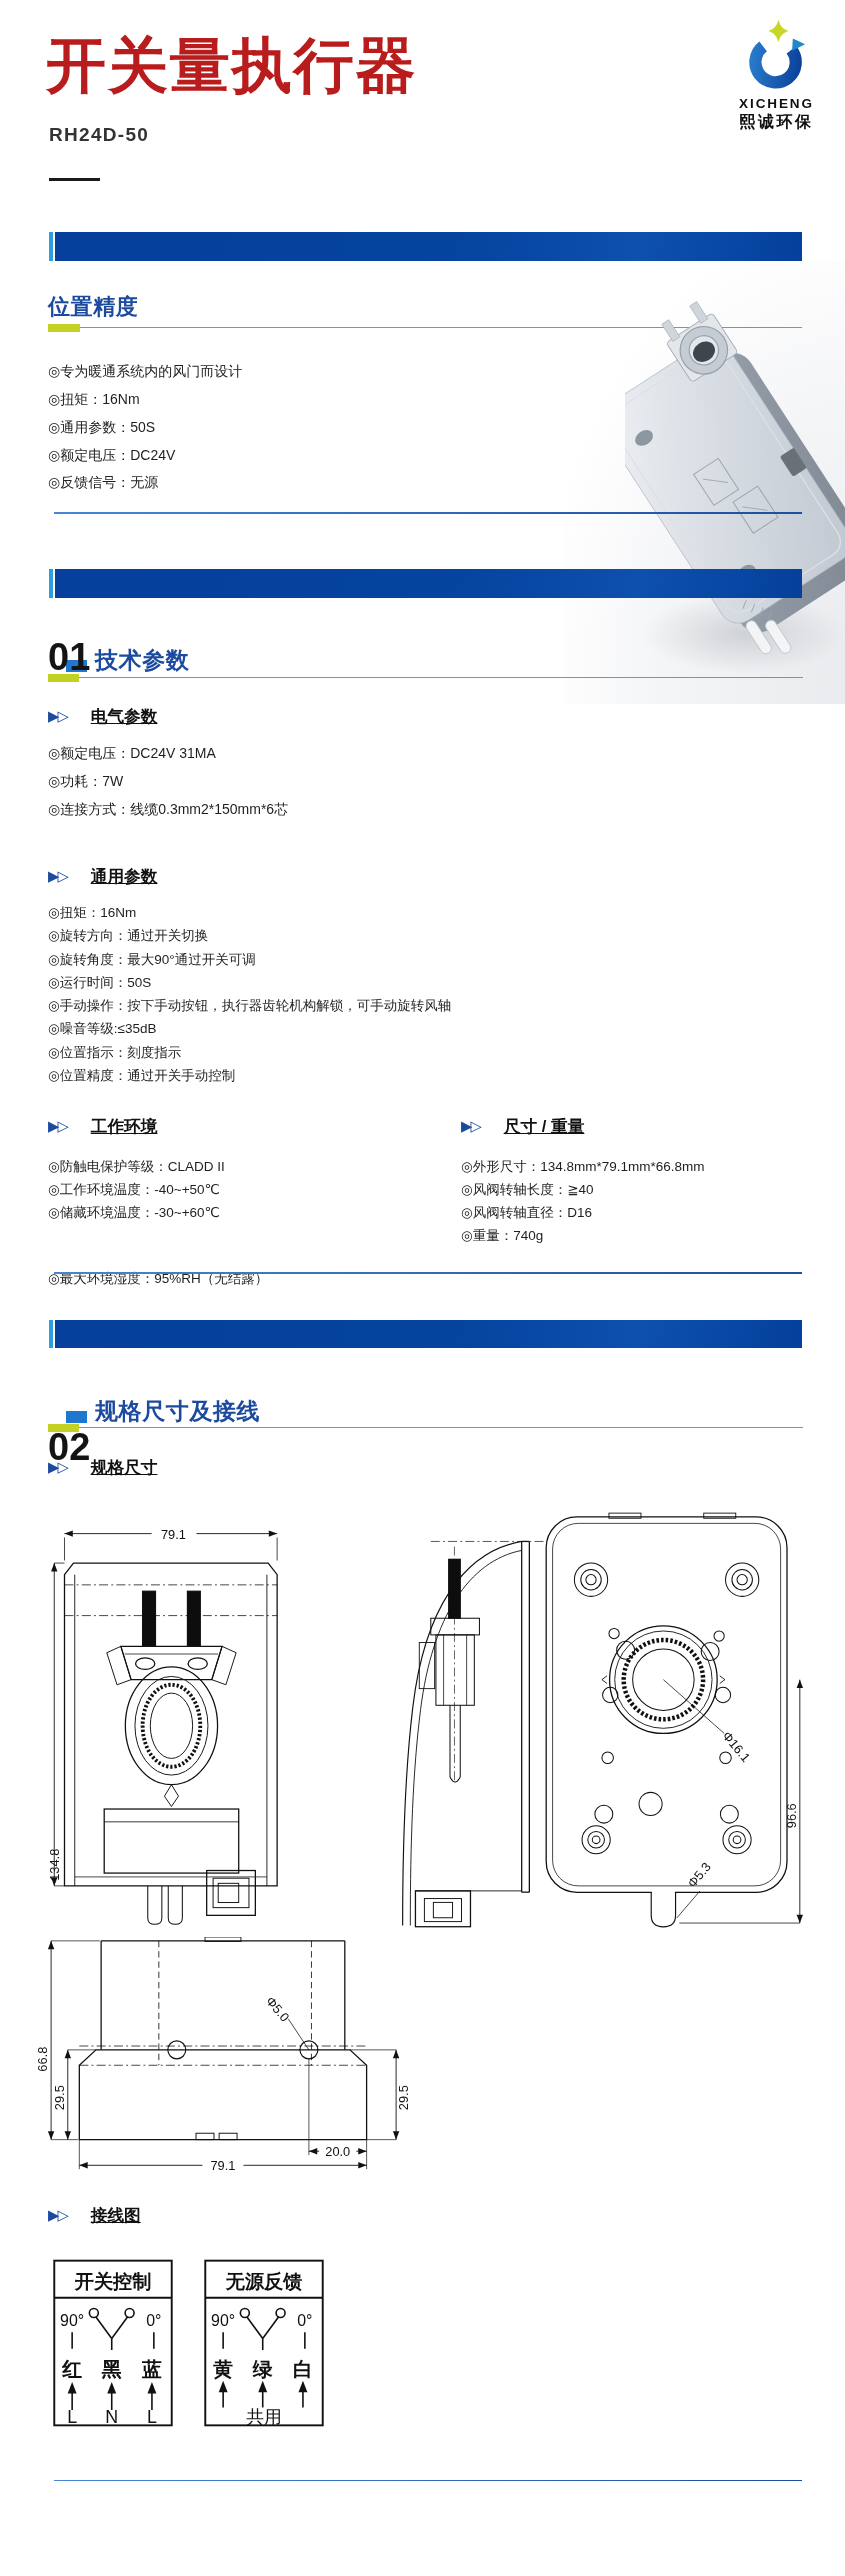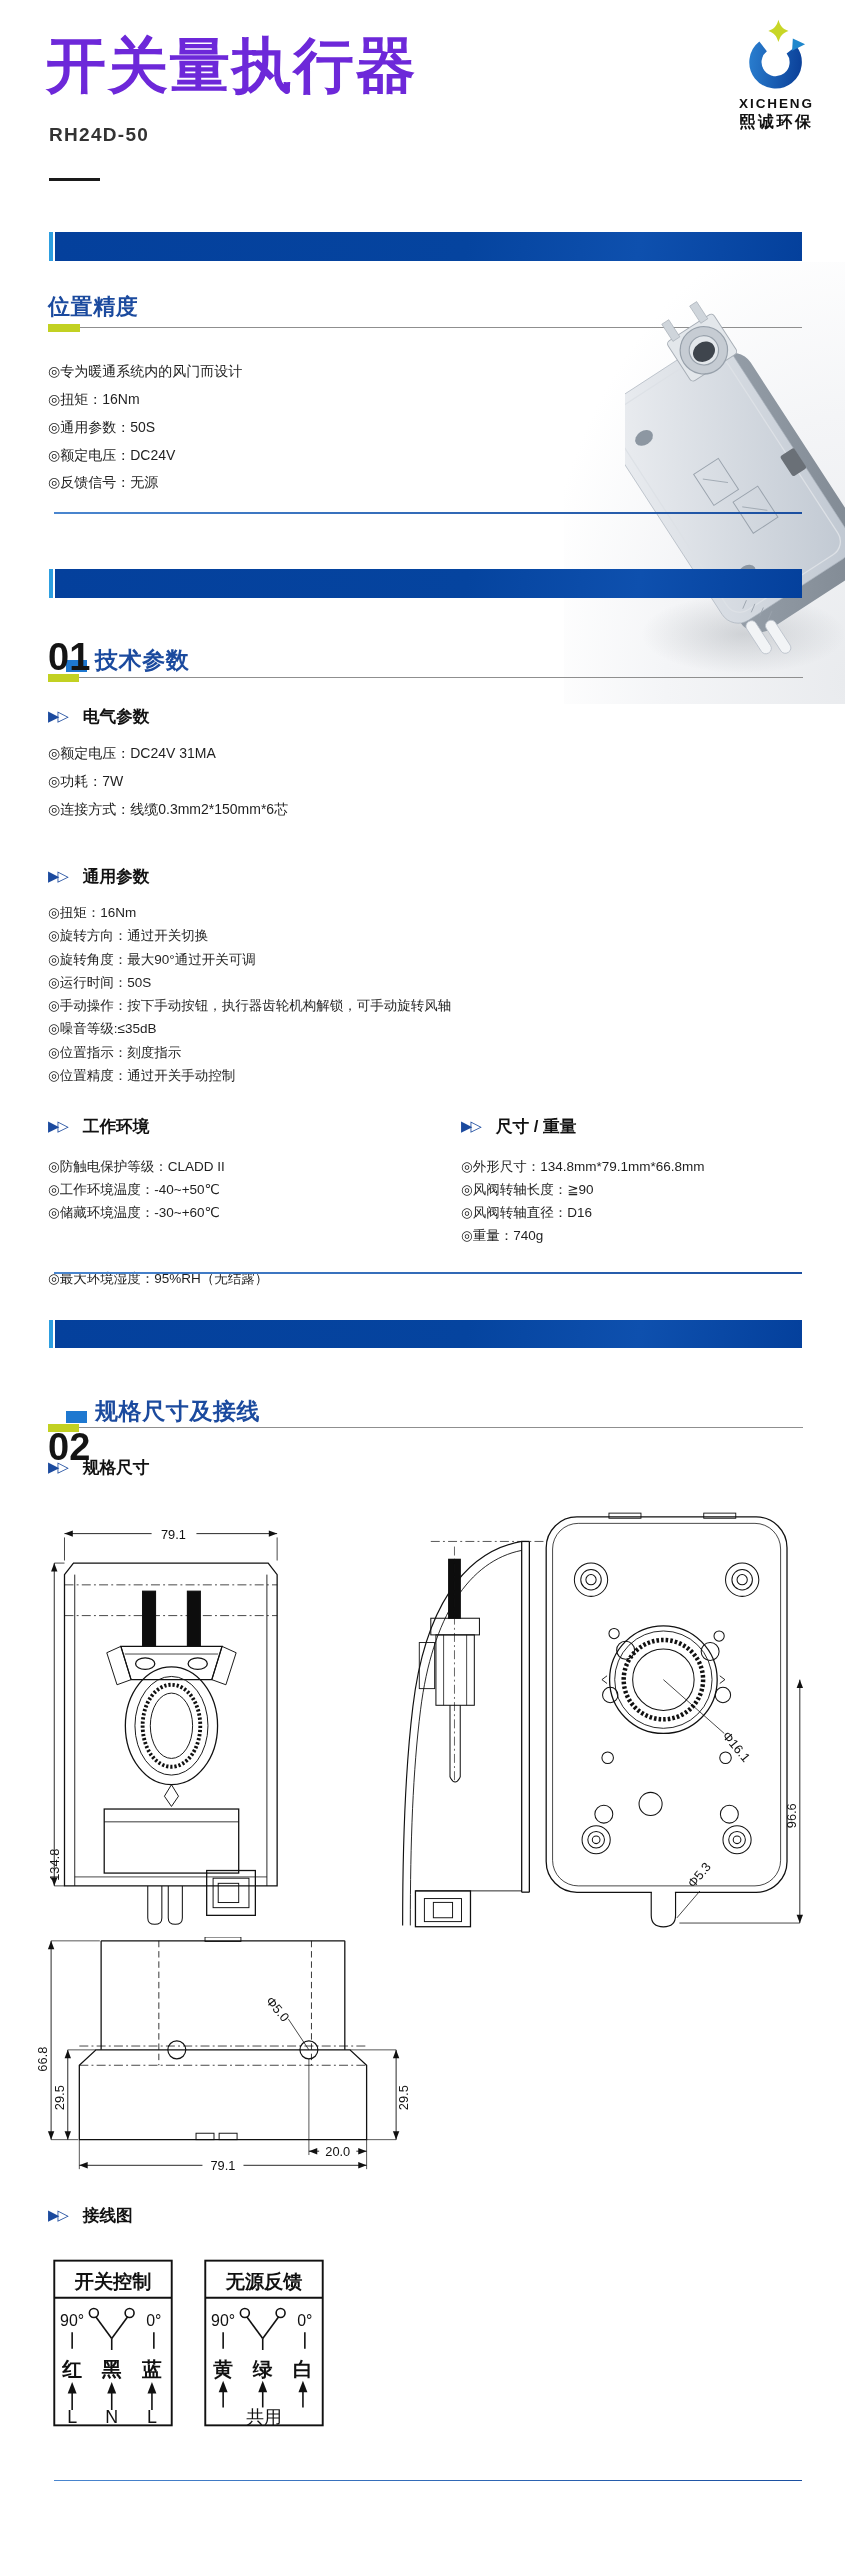--- a/index.html
+++ b/index.html
@@ -1,35 +1,35 @@
 <!DOCTYPE html>
 <html style="font-size:10.3px"><head>
 <meta charset="utf-8">
 <style>
   html,body { margin:0; padding:0; background:#fff; }
   .page { position:relative; width:845px; height:2576px; background:#ffffff;
           font-family:"Liberation Sans","DejaVu Sans",sans-serif; overflow:hidden; }
   .abs { position:absolute; }
-  .main-title { font-size:60px; font-weight:900; color:#6d28d9; letter-spacing:1.9px; white-space:nowrap; }
+  .main-title { font-size:60px; font-weight:900; color:#b91c1c; letter-spacing:1.9px; white-space:nowrap; }
   .model { font-size:19px; font-weight:700; color:#333; letter-spacing:1.3px; }
   .dash { background:#1a1a1a; }
   .banner { background:linear-gradient(100deg,#04409c 0%,#05449f 55%,#0e50ae 78%,#04409c 100%); }
   .stripe { background:#2d9fe0; }
   .photo-bg { background:radial-gradient(ellipse at 100% 95%, #e9ebee 0%, #f4f5f7 45%, #ffffff 78%); }
   .sec-head { font-size:22px; font-weight:700; color:#1b4a9e; letter-spacing:0.6px; }
   .rule-yellow { background:#c2d122; }
   .rule-gray { background:#8f8f8f; }
   .blue-line { background:linear-gradient(90deg,#4a86cf,#1b4fa0); }
   .item { font-size:14px; color:#1f1f1f; white-space:nowrap; }
   .item-sm { font-size:13.5px; }
   .subhead { font-size:16.7px; font-weight:700; color:#111; display:flex; align-items:center; }
   .tri { color:#1b4a9e; font-size:14.7px; line-height:1; font-weight:400; }
   .tri-solid::before { content:"▶"; }
   .tri-open::before { content:"▷"; margin-left:-1.9px; }
-  .subhead-text { margin-left:14px; }
+  .subhead-text { margin-left:22px;text-decoration:underline; }
   .secnum { font-size:38px; font-weight:800; color:#141414; position:relative; z-index:2; line-height:1; }
   .num-square { width:20.5px; height:11.5px; background:#1e78d0; z-index:1; }
   .sec-title { font-size:23px; font-weight:700; color:#1b4a9e; letter-spacing:0.6px; }
   .logo-box { width:115px; text-align:center; }
   .logo-text-en { font-size:13.5px; font-weight:800; letter-spacing:1.9px; color:#101010; margin-top:2.6px; }
   .logo-text-cn { font-size:16px; font-weight:700; letter-spacing:2.6px; color:#101010; margin-top:1.3px; }
   svg text { font-family:"Liberation Sans","DejaVu Sans",sans-serif; fill:#111; }
   .dim { font-size:20px; }
   .wbox-title { font-size:30px; font-weight:700; }
   .wbox-angle { font-size:25px; }
@@ -163,21 +163,21 @@
   <div class="abs subhead" style="left:461px;top:1115px">
     <span class="tri tri-solid"></span>
     <span class="tri tri-open"></span>
     <span class="subhead-text">尺寸 / 重量</span>
   </div>
   <div class="abs item item-sm" style="left:48px;top:1158px">◎防触电保护等级：CLADD II</div>
   <div class="abs item item-sm" style="left:48px;top:1181px">◎工作环境温度：-40~+50℃</div>
   <div class="abs item item-sm" style="left:48px;top:1204px">◎储藏环境温度：-30~+60℃</div>
   <div class="abs item item-sm" style="left:48px;top:1270px">◎最大环境湿度：95%RH（无结露）</div>
   <div class="abs item item-sm" style="left:461px;top:1158px">◎外形尺寸：134.8mm*79.1mm*66.8mm</div>
-  <div class="abs item item-sm" style="left:461px;top:1181px">◎风阀转轴长度：≧90</div>
+  <div class="abs item item-sm" style="left:461px;top:1181px">◎风阀转轴长度：≧40</div>
   <div class="abs item item-sm" style="left:461px;top:1204px">◎风阀转轴直径：D16</div>
   <div class="abs item item-sm" style="left:461px;top:1227px">◎重量：740g</div>
 
   <div class="abs blue-line" style="left:54px;top:1272px;width:748px;height:1.9px"></div>
 
   <div class="abs stripe" style="left:49px;top:1320px;width:3.8px;height:28px"></div>
   <div class="abs banner" style="left:55px;top:1320px;width:747px;height:28px"></div>
 
   <div class="abs num-square" style="left:66px;top:1411px"></div>
   <div class="abs secnum" style="left:48px;top:1390px">02</div>

